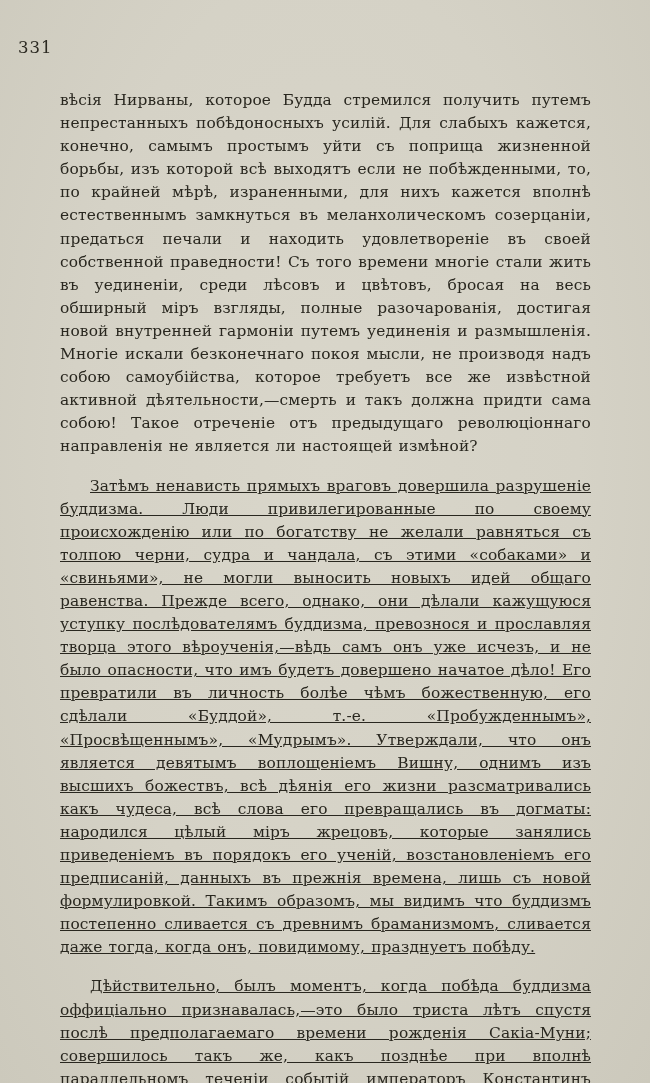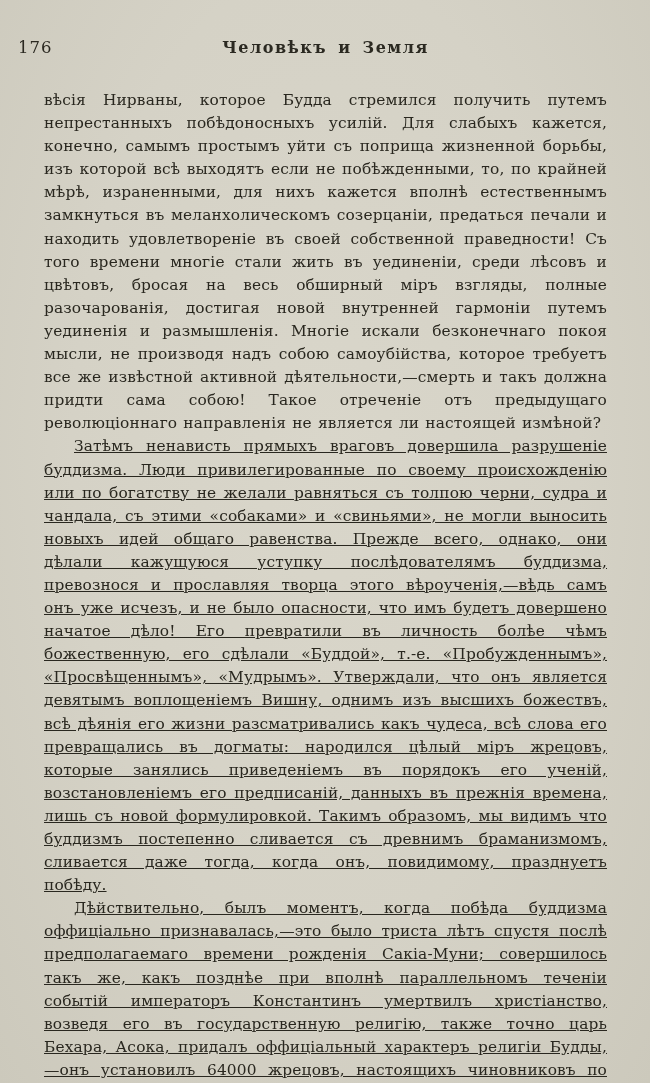--- a/index.html
+++ b/index.html
@@ -35,38 +35,37 @@
   .running-title {
     display: block;
     text-align: center;
     font-size: 16px;
     font-weight: bold;
     letter-spacing: 1.5px;
     word-spacing: 4px;
     color: #2b2921;
   }
   .body-text p {
-    margin: 0;
+    margin: 16px;
     font-size: 15.4px;
     line-height: 23.1px;
     text-align: justify;
     letter-spacing: 0.15px;
     word-spacing: 1px;
   }
   .body-text p.indent {
     text-indent: 30px;
     text-decoration: underline;
   }
 </style>
 </head>
 <body>
 
 <div class="page">
   <div class="header">
-    <span class="page-number">176</span>
-    <span class="running-title">Человѣкъ и Земля</span>
+    <span class="page-number">331</span>
   </div>
   <div class="body-text">
     <p>вѣсія Нирваны, которое Будда стремился получить путемъ непрестанныхъ побѣдоносныхъ усилій. Для слабыхъ кажется, конечно, самымъ простымъ уйти съ поприща жизненной борьбы, изъ которой всѣ выходятъ если не побѣжденными, то, по крайней мѣрѣ, израненными, для нихъ кажется вполнѣ естественнымъ замкнуться въ меланхолическомъ созерцаніи, предаться печали и находить удовлетвореніе въ своей собственной праведности! Съ того времени многіе стали жить въ уединеніи, среди лѣсовъ и цвѣтовъ, бросая на весь обширный міръ взгляды, полные разочарованія, достигая новой внутренней гармоніи путемъ уединенія и размышленія. Многіе искали безконечнаго покоя мысли, не производя надъ собою самоубійства, которое требуетъ все же извѣстной активной дѣятельности,—смерть и такъ должна придти сама собою! Такое отреченіе отъ предыдущаго революціоннаго направленія не является ли настоящей измѣной?</p>
     <p class="indent">Затѣмъ ненависть прямыхъ враговъ довершила разрушеніе буддизма. Люди привилегированные по своему происхожденію или по богатству не желали равняться съ толпою черни, судра и чандала, съ этими «собаками» и «свиньями», не могли выносить новыхъ идей общаго равенства. Прежде всего, однако, они дѣлали кажущуюся уступку послѣдователямъ буддизма, превознося и прославляя творца этого вѣроученія,—вѣдь самъ онъ уже исчезъ, и не было опасности, что имъ будетъ довершено начатое дѣло! Его превратили въ личность болѣе чѣмъ божественную, его сдѣлали «Буддой», т.-е. «Пробужденнымъ», «Просвѣщеннымъ», «Мудрымъ». Утверждали, что онъ является девятымъ воплощеніемъ Вишну, однимъ изъ высшихъ божествъ, всѣ дѣянія его жизни разсматривались какъ чудеса, всѣ слова его превращались въ догматы: народился цѣлый міръ жрецовъ, которые занялись приведеніемъ въ порядокъ его ученій, возстановленіемъ его предписаній, данныхъ въ прежнія времена, лишь съ новой формулировкой. Такимъ образомъ, мы видимъ что буддизмъ постепенно сливается съ древнимъ браманизмомъ, сливается даже тогда, когда онъ, повидимому, празднуетъ побѣду.</p>
     <p class="indent">Дѣйствительно, былъ моментъ, когда побѣда буддизма оффиціально признавалась,—это было триста лѣтъ спустя послѣ предполагаемаго времени рожденія Сакіа-Муни; совершилось такъ же, какъ позднѣе при вполнѣ параллельномъ теченіи событій императоръ Константинъ умертвилъ христіанство, возведя его въ государственную религію, также точно царь Бехара, Асока, придалъ оффиціальный характеръ религіи Будды,—онъ установилъ 64000 жрецовъ, настоящихъ чиновниковъ по религіозной части, получающихъ жалованье отъ государства. Подобно императорамъ Византіи, бывшимъ его безсознательными подражателями, онъ созвалъ рядъ соборовъ для установленія догматовъ религіи, для опредѣленія точнаго значенія словъ и для того, чтобы отнять у этихъ словъ всякое</p>
   </div>
 </div>
 
 </body></html>

